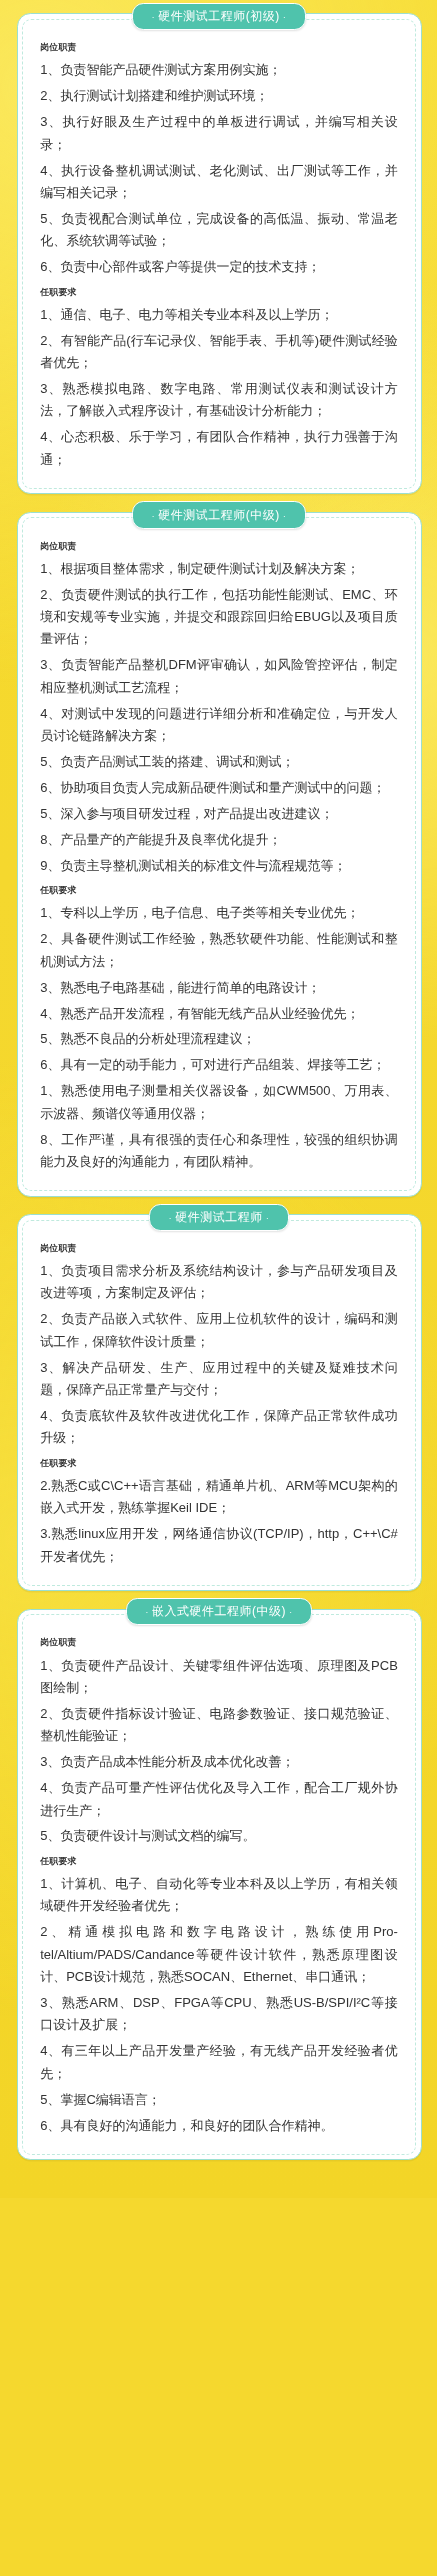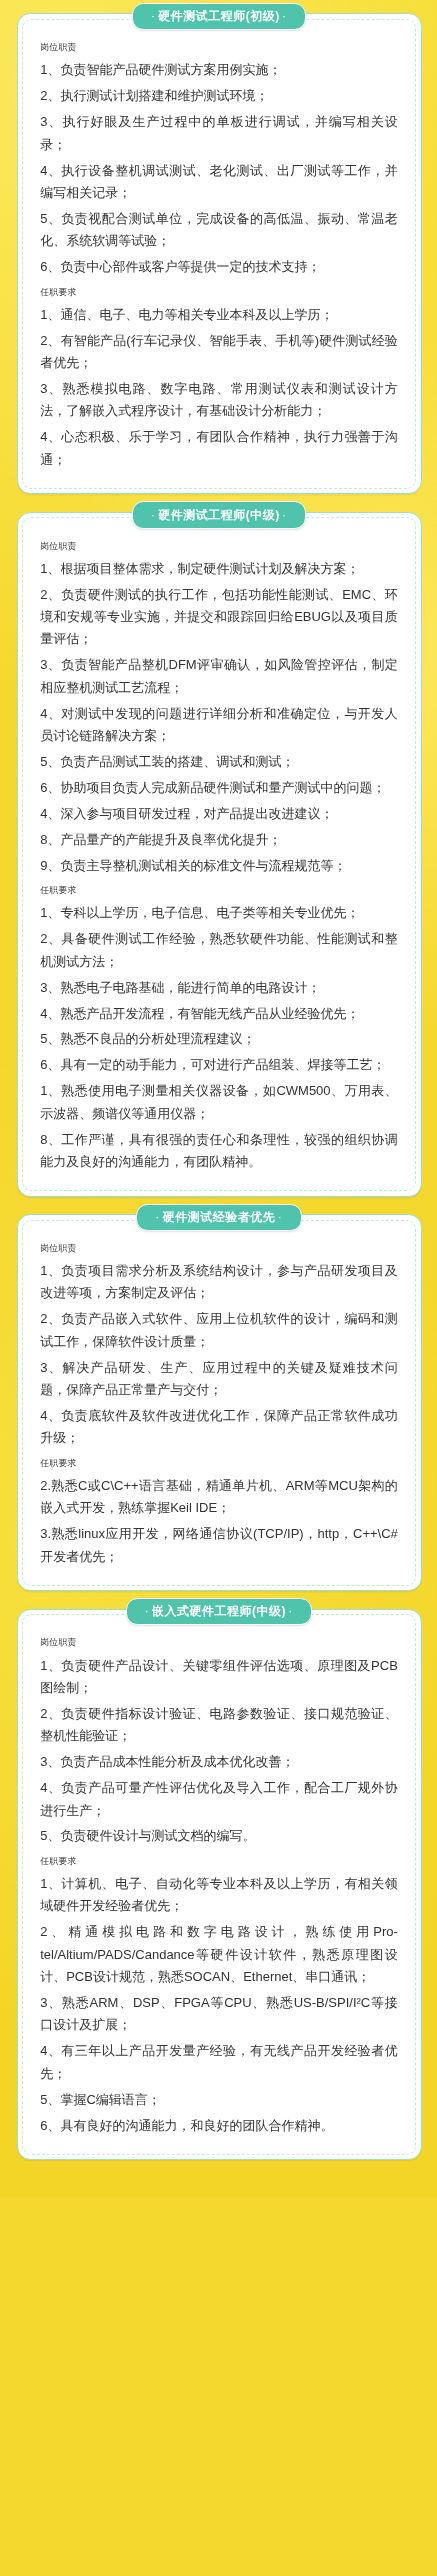--- a/index.html
+++ b/index.html
@@ -56,21 +56,21 @@
     left: 0;
     right: 0;
     display: flex;
     justify-content: center;
     z-index: 3;
   }
   .card-title {
     background: #4fc3ac;
     color: #ffffff;
     font-size: 12px;
-    font-weight: bold;
+    font-weight: normal;
     letter-spacing: 0.5px;
     padding: 4.1px 15.5px;
     border-radius: 11.3px;
     border: 1.5px solid #ffffff;
     white-space: nowrap;
     box-shadow: 0 1px 2.1px rgba(0,0,0,0.12);
     text-align: center;
   }
   .card-title .deco-dot {
     color: #ffffff;
@@ -79,21 +79,21 @@
     padding: 0 3.1px;
   }
   .card-inner {
     position: relative;
     z-index: 2;
     padding: 8.2px 7.2px 3.1px 7.2px;
   }
   .section-head {
     color: #2e2e2e;
     font-size: 8.8px;
-    font-weight: normal;
+    font-weight: bold;
     margin: 2.1px 0 5.2px 0;
     letter-spacing: 0.3px;
   }
   .section-head.second {
     margin-top: 8px;
   }
   .para {
     color: #333333;
     font-size: 13px;
     line-height: 1.72;
@@ -141,40 +141,40 @@
       </div>
     </div>
     <div class="card-inner">
       <div class="section-head">岗位职责</div>
       <p class="para">1、根据项目整体需求，制定硬件测试计划及解决方案；</p>
       <p class="para">2、负责硬件测试的执行工作，包括功能性能测试、EMC、环境和安规等专业实施，并提交和跟踪回归给EBUG以及项目质量评估；</p>
       <p class="para">3、负责智能产品整机DFM评审确认，如风险管控评估，制定相应整机测试工艺流程；</p>
       <p class="para">4、对测试中发现的问题进行详细分析和准确定位，与开发人员讨论链路解决方案；</p>
       <p class="para">5、负责产品测试工装的搭建、调试和测试；</p>
       <p class="para">6、协助项目负责人完成新品硬件测试和量产测试中的问题；</p>
-      <p class="para">4、深入参与项目研发过程，对产品提出改进建议；</p>
+      <p class="para">5、深入参与项目研发过程，对产品提出改进建议；</p>
       <p class="para">8、产品量产的产能提升及良率优化提升；</p>
       <p class="para">9、负责主导整机测试相关的标准文件与流程规范等；</p>
       <div class="section-head second">任职要求</div>
       <p class="para">1、专科以上学历，电子信息、电子类等相关专业优先；</p>
       <p class="para">2、具备硬件测试工作经验，熟悉软硬件功能、性能测试和整机测试方法；</p>
       <p class="para">3、熟悉电子电路基础，能进行简单的电路设计；</p>
       <p class="para">4、熟悉产品开发流程，有智能无线产品从业经验优先；</p>
       <p class="para">5、熟悉不良品的分析处理流程建议；</p>
       <p class="para">6、具有一定的动手能力，可对进行产品组装、焊接等工艺；</p>
       <p class="para">1、熟悉使用电子测量相关仪器设备，如CWM500、万用表、示波器、频谱仪等通用仪器；</p>
       <p class="para">8、工作严谨，具有很强的责任心和条理性，较强的组织协调能力及良好的沟通能力，有团队精神。</p>
       <div class="spacer"></div>
     </div>
   </section>
 
   <section class="card">
     <div class="card-title-wrap">
       <div class="card-title">
-        <span class="deco-dot">·</span><span>硬件测试经验者优先</span><span class="deco-dot">·</span>
+        <span class="deco-dot">·</span><span>硬件测试工程师</span><span class="deco-dot">·</span>
       </div>
     </div>
     <div class="card-inner">
       <div class="section-head">岗位职责</div>
       <p class="para">1、负责项目需求分析及系统结构设计，参与产品研发项目及改进等项，方案制定及评估；</p>
       <p class="para">2、负责产品嵌入式软件、应用上位机软件的设计，编码和测试工作，保障软件设计质量；</p>
       <p class="para">3、解决产品研发、生产、应用过程中的关键及疑难技术问题，保障产品正常量产与交付；</p>
       <p class="para">4、负责底软件及软件改进优化工作，保障产品正常软件成功升级；</p>
       <div class="section-head second">任职要求</div>
       <p class="para">2.熟悉C或C\C++语言基础，精通单片机、ARM等MCU架构的嵌入式开发，熟练掌握Keil IDE；</p>

